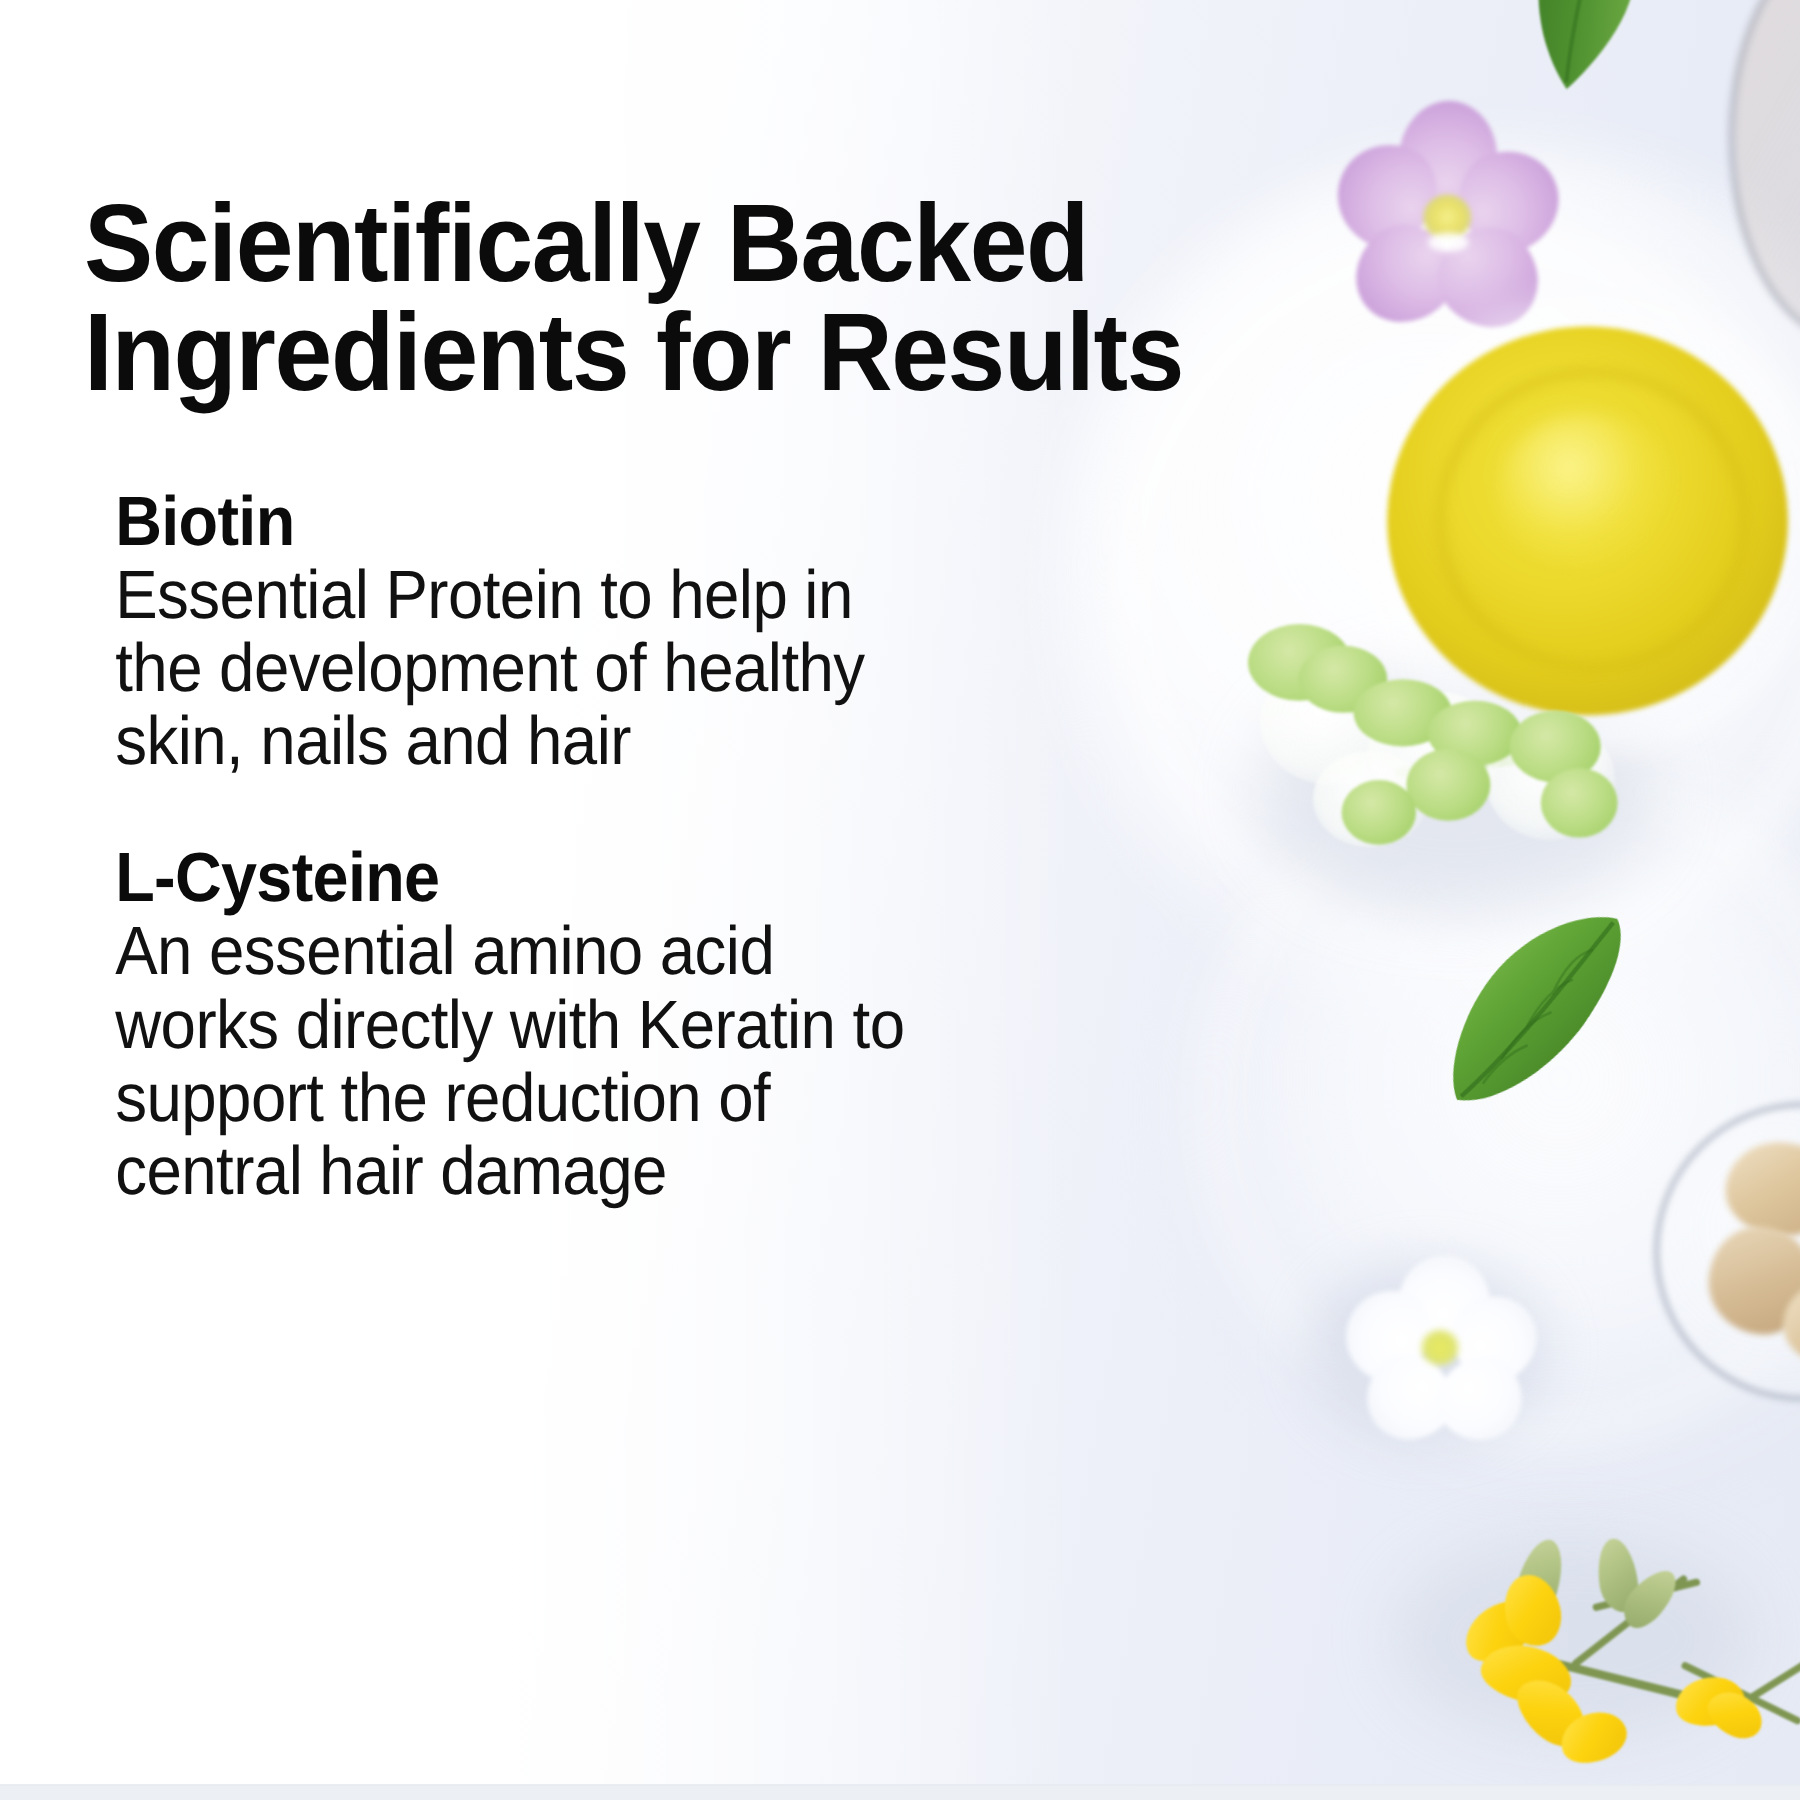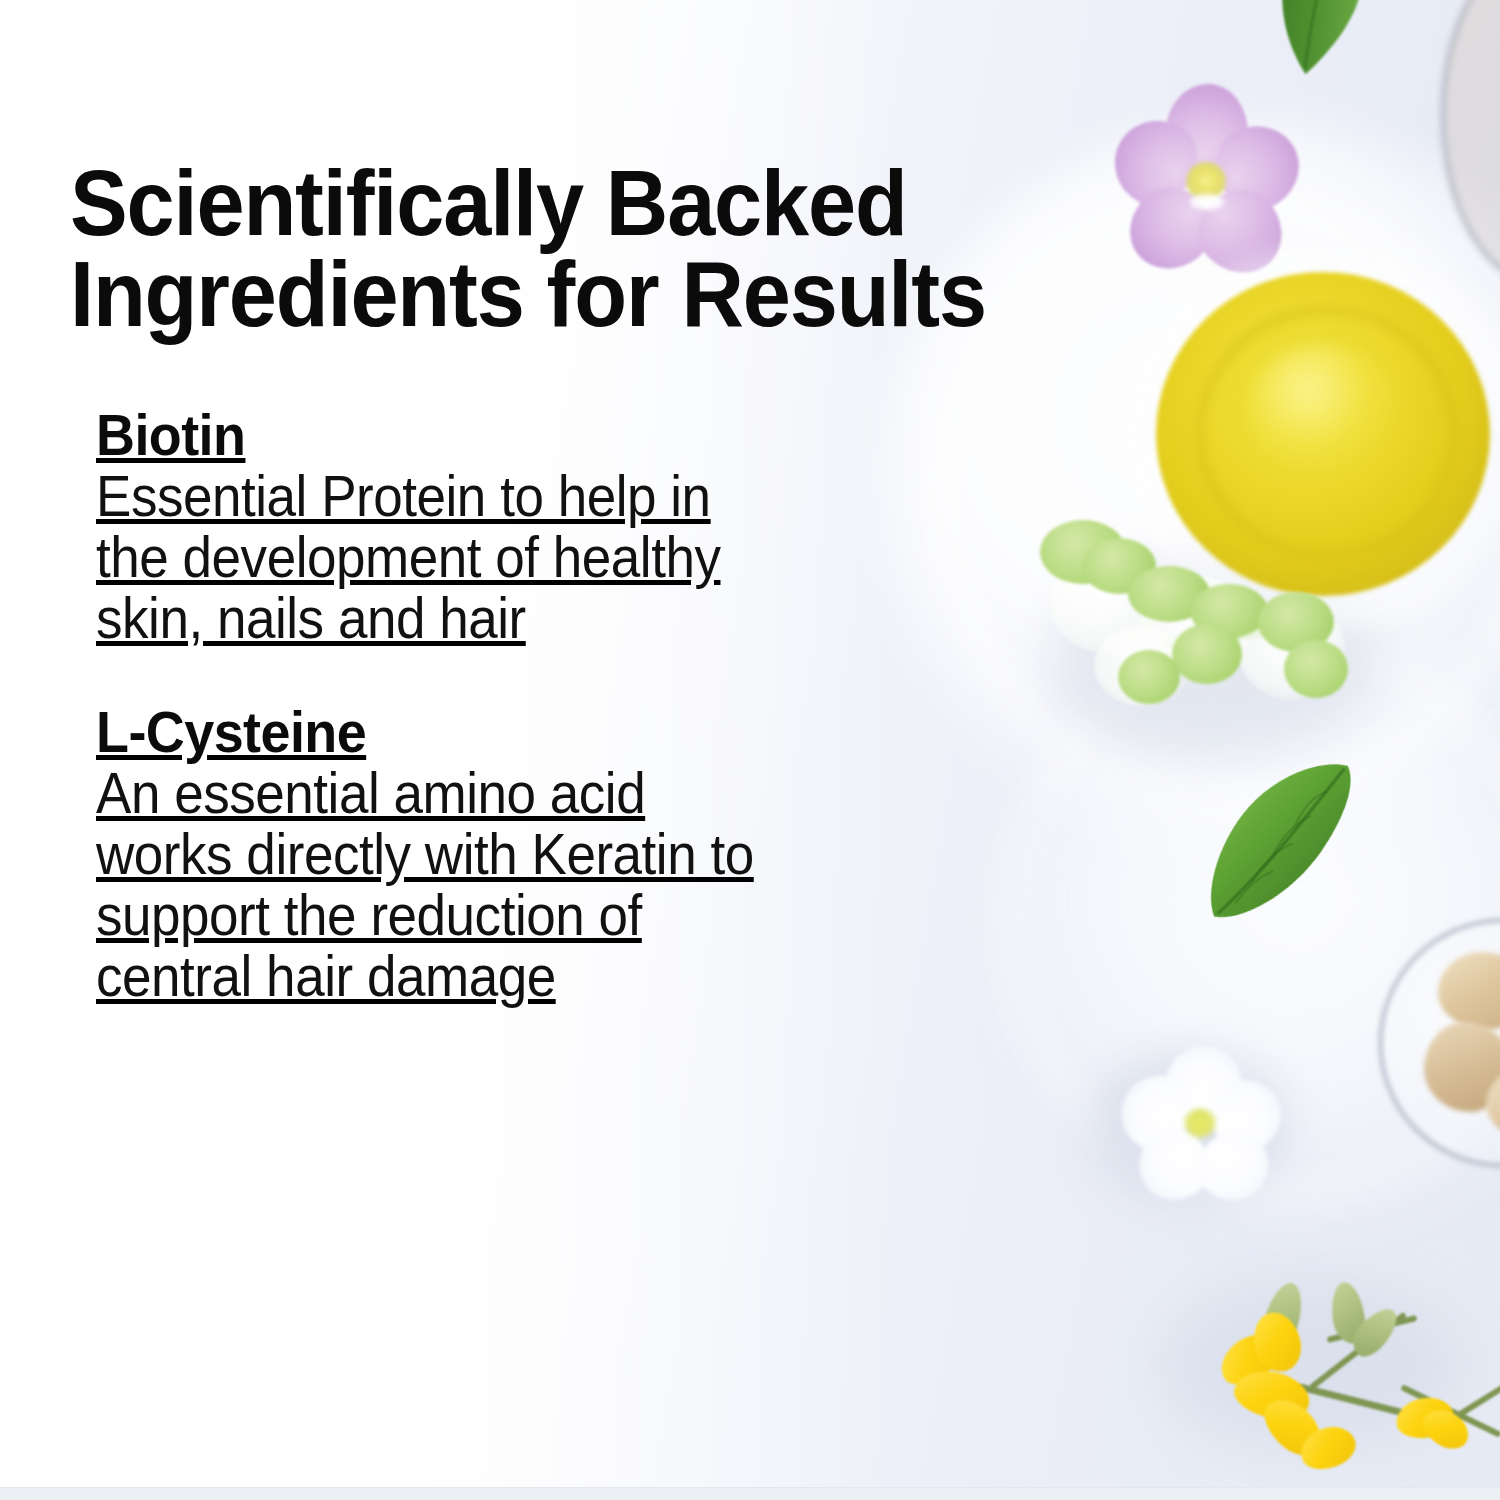--- a/index.html
+++ b/index.html
@@ -350,21 +350,21 @@
     transform: scaleX(0.94);
     transform-origin: left top;
     white-space: pre-line;
   }
   .ingredients {
     position: absolute;
     left: 96px;
     top: 406px;
     width: 980px;
   }
-  .ing-block { margin-bottom: 54px; text-decoration: underline; }
+  .ing-block { margin-bottom: 54px; }
   .ing-block:last-child { margin-bottom: 0; }
   .ing-name {
     font-size: 58px;
     font-weight: 700;
     line-height: 1.0;
     letter-spacing: -0.6px;
     color: #0b0b0b;
     transform: scaleX(0.93);
     transform-origin: left center;
   }

